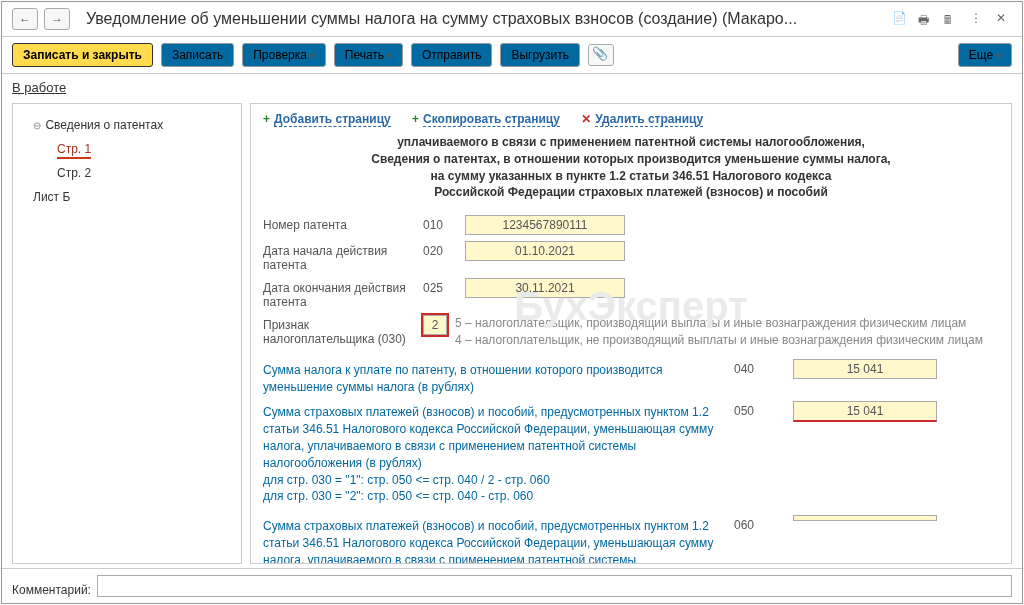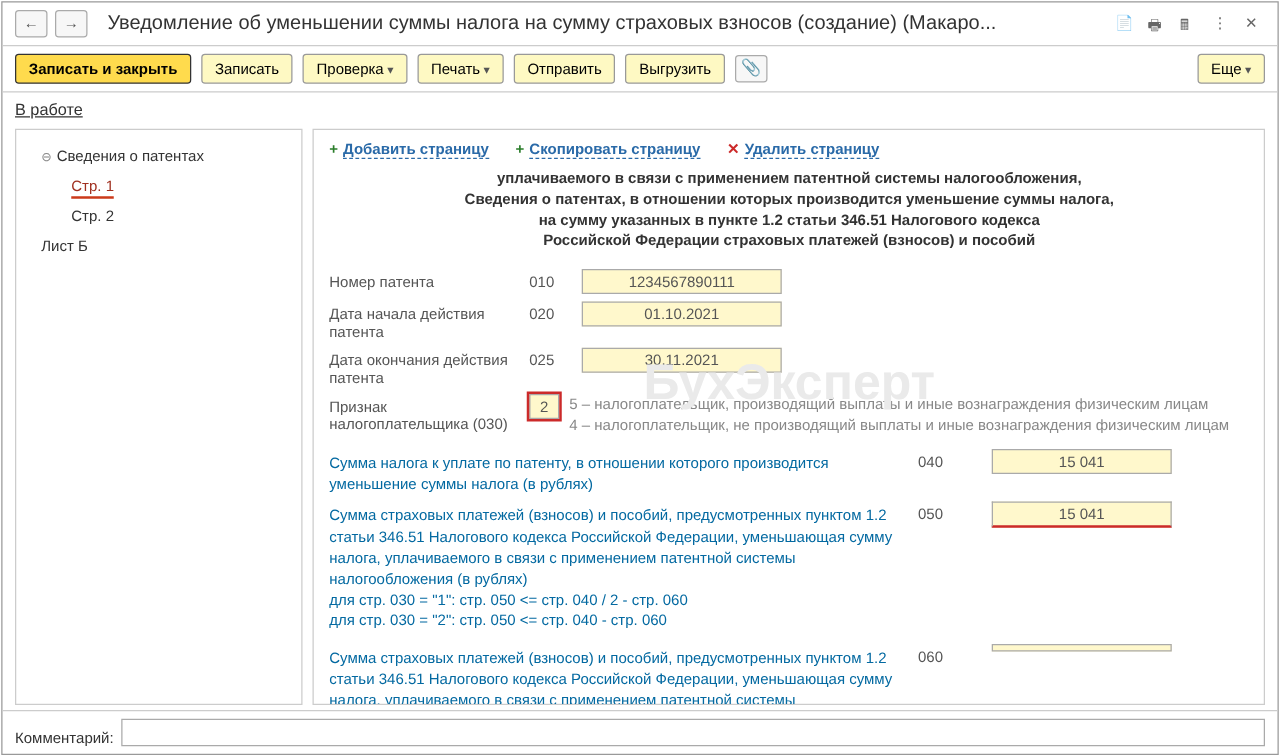--- a/index.html
+++ b/index.html
@@ -3,21 +3,21 @@
 <meta charset="utf-8">
 <style>
   * { box-sizing: border-box; margin: 0; padding: 0; }
   body { font-family: Arial, sans-serif; font-size: 12px; color: #333; background: #fff; width: 1024px; height: 605px; overflow: hidden; }
   .window { border: 1px solid #999; width: 1022px; height: 603px; margin: 1px; display: flex; flex-direction: column; }
   .titlebar { display: flex; align-items: center; padding: 6px 10px; gap: 6px; border-bottom: 1px solid #ccc; }
   .nav-btn { width: 26px; height: 22px; border: 1px solid #aaa; border-radius: 3px; background: #f7f7f7; font-size: 12px; line-height: 18px; text-align: center; color: #555; cursor: pointer; }
   .title-text { font-size: 16px; color: #333; margin-left: 10px; flex: 1; white-space: nowrap; overflow: hidden; text-overflow: ellipsis; }
   .titlebar .icon { width: 16px; height: 16px; color: #666; margin-left: 4px; }
   .toolbar { display: flex; align-items: center; padding: 6px 10px; gap: 8px; border-bottom: 1px solid #ccc; }
-  .btn { border: 1px solid #999; border-radius: 3px; padding: 4px 10px; font-size: 12px; background: #fef9c3; cursor: pointer; }
+  .btn { border: 1px solid #999; border-radius: 3px; padding: 4px 10px; font-size: 12px; background: #0369a1; cursor: pointer; }
   .btn.primary { background: #ffdb4d; border-color: #333; font-weight: bold; }
   .btn.drop::after { content: " ▾"; font-size: 10px; color: #555; }
   .toolbar .spacer { flex: 1; }
   .clip-btn { width: 26px; height: 22px; border: 1px solid #aaa; border-radius: 3px; background: #f7f7f7; text-align: center; line-height: 18px; font-size: 13px; color: #555; cursor: pointer; }
   .tabbar { padding: 6px 10px 4px; }
   .tab { color: #333; text-decoration: underline; font-size: 13px; }
   .body { display: flex; flex: 1; min-height: 0; }
   .sidebar { width: 230px; border: 1px solid #ccc; margin: 4px 4px 4px 10px; padding: 8px 0; }
   .side-item { padding: 4px 20px; color: #333; cursor: pointer; }
   .side-item.parent::before { content: "⊖"; color: #888; margin-right: 4px; font-size: 10px; }

